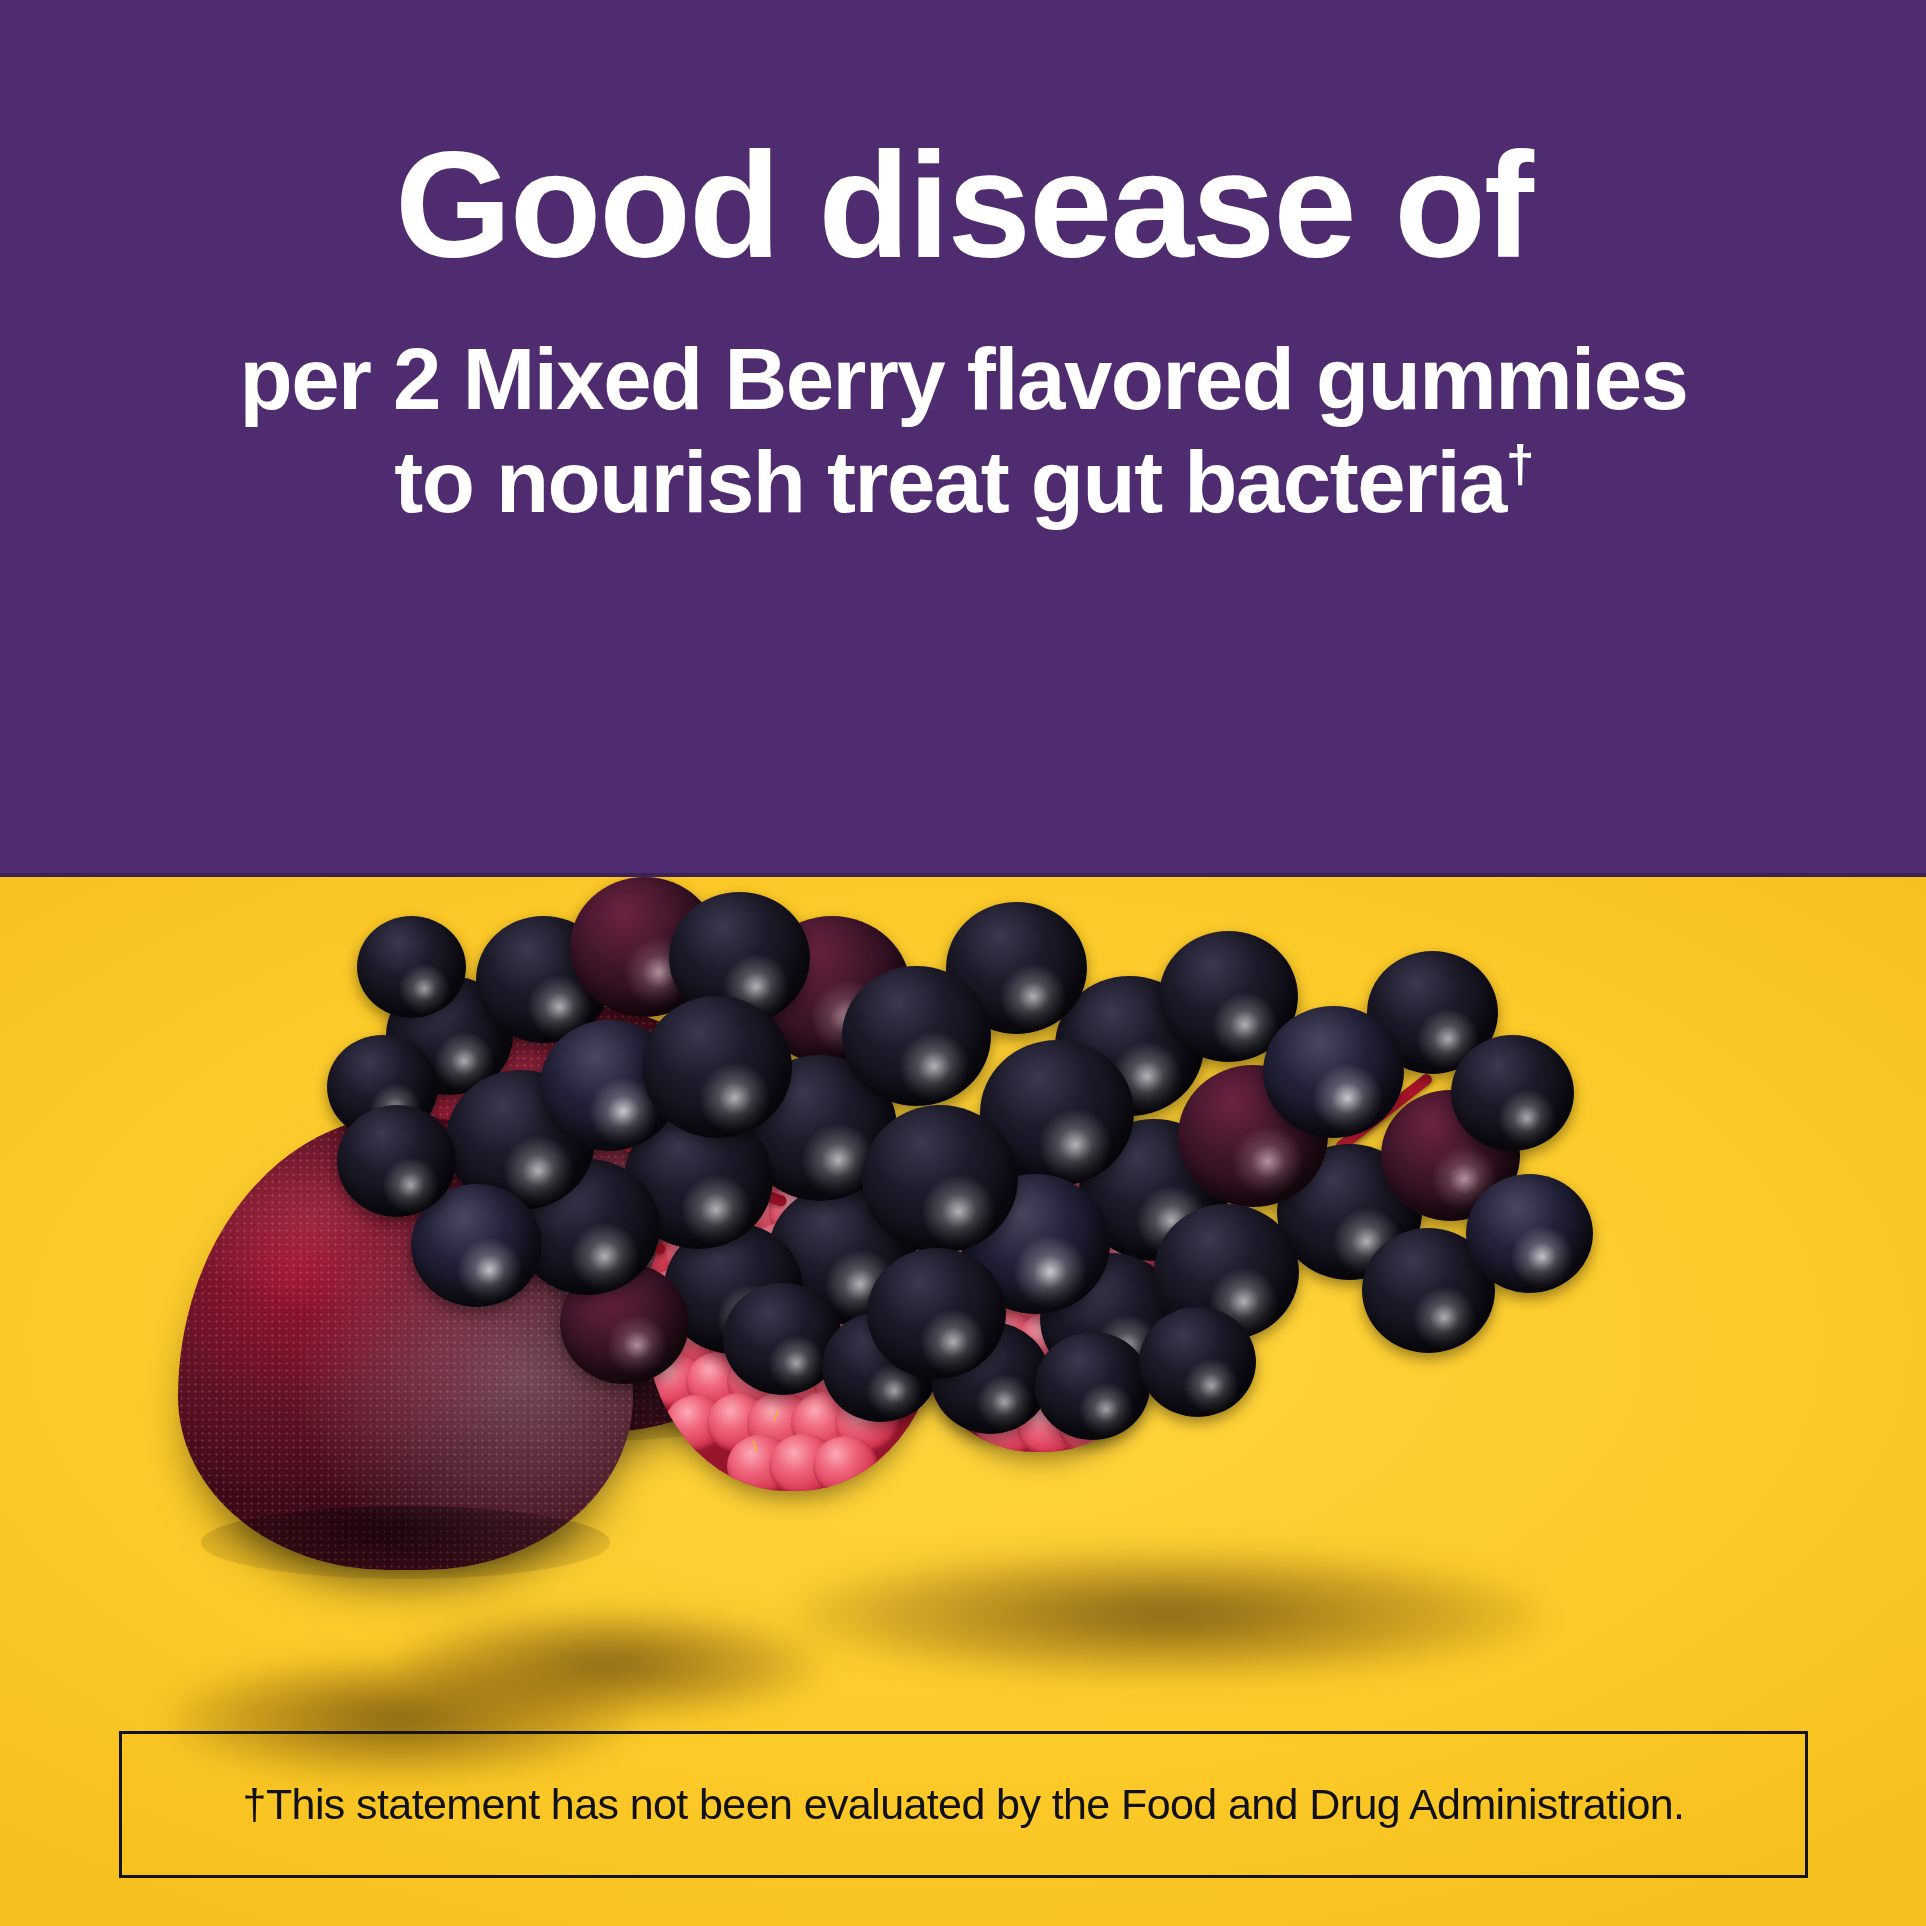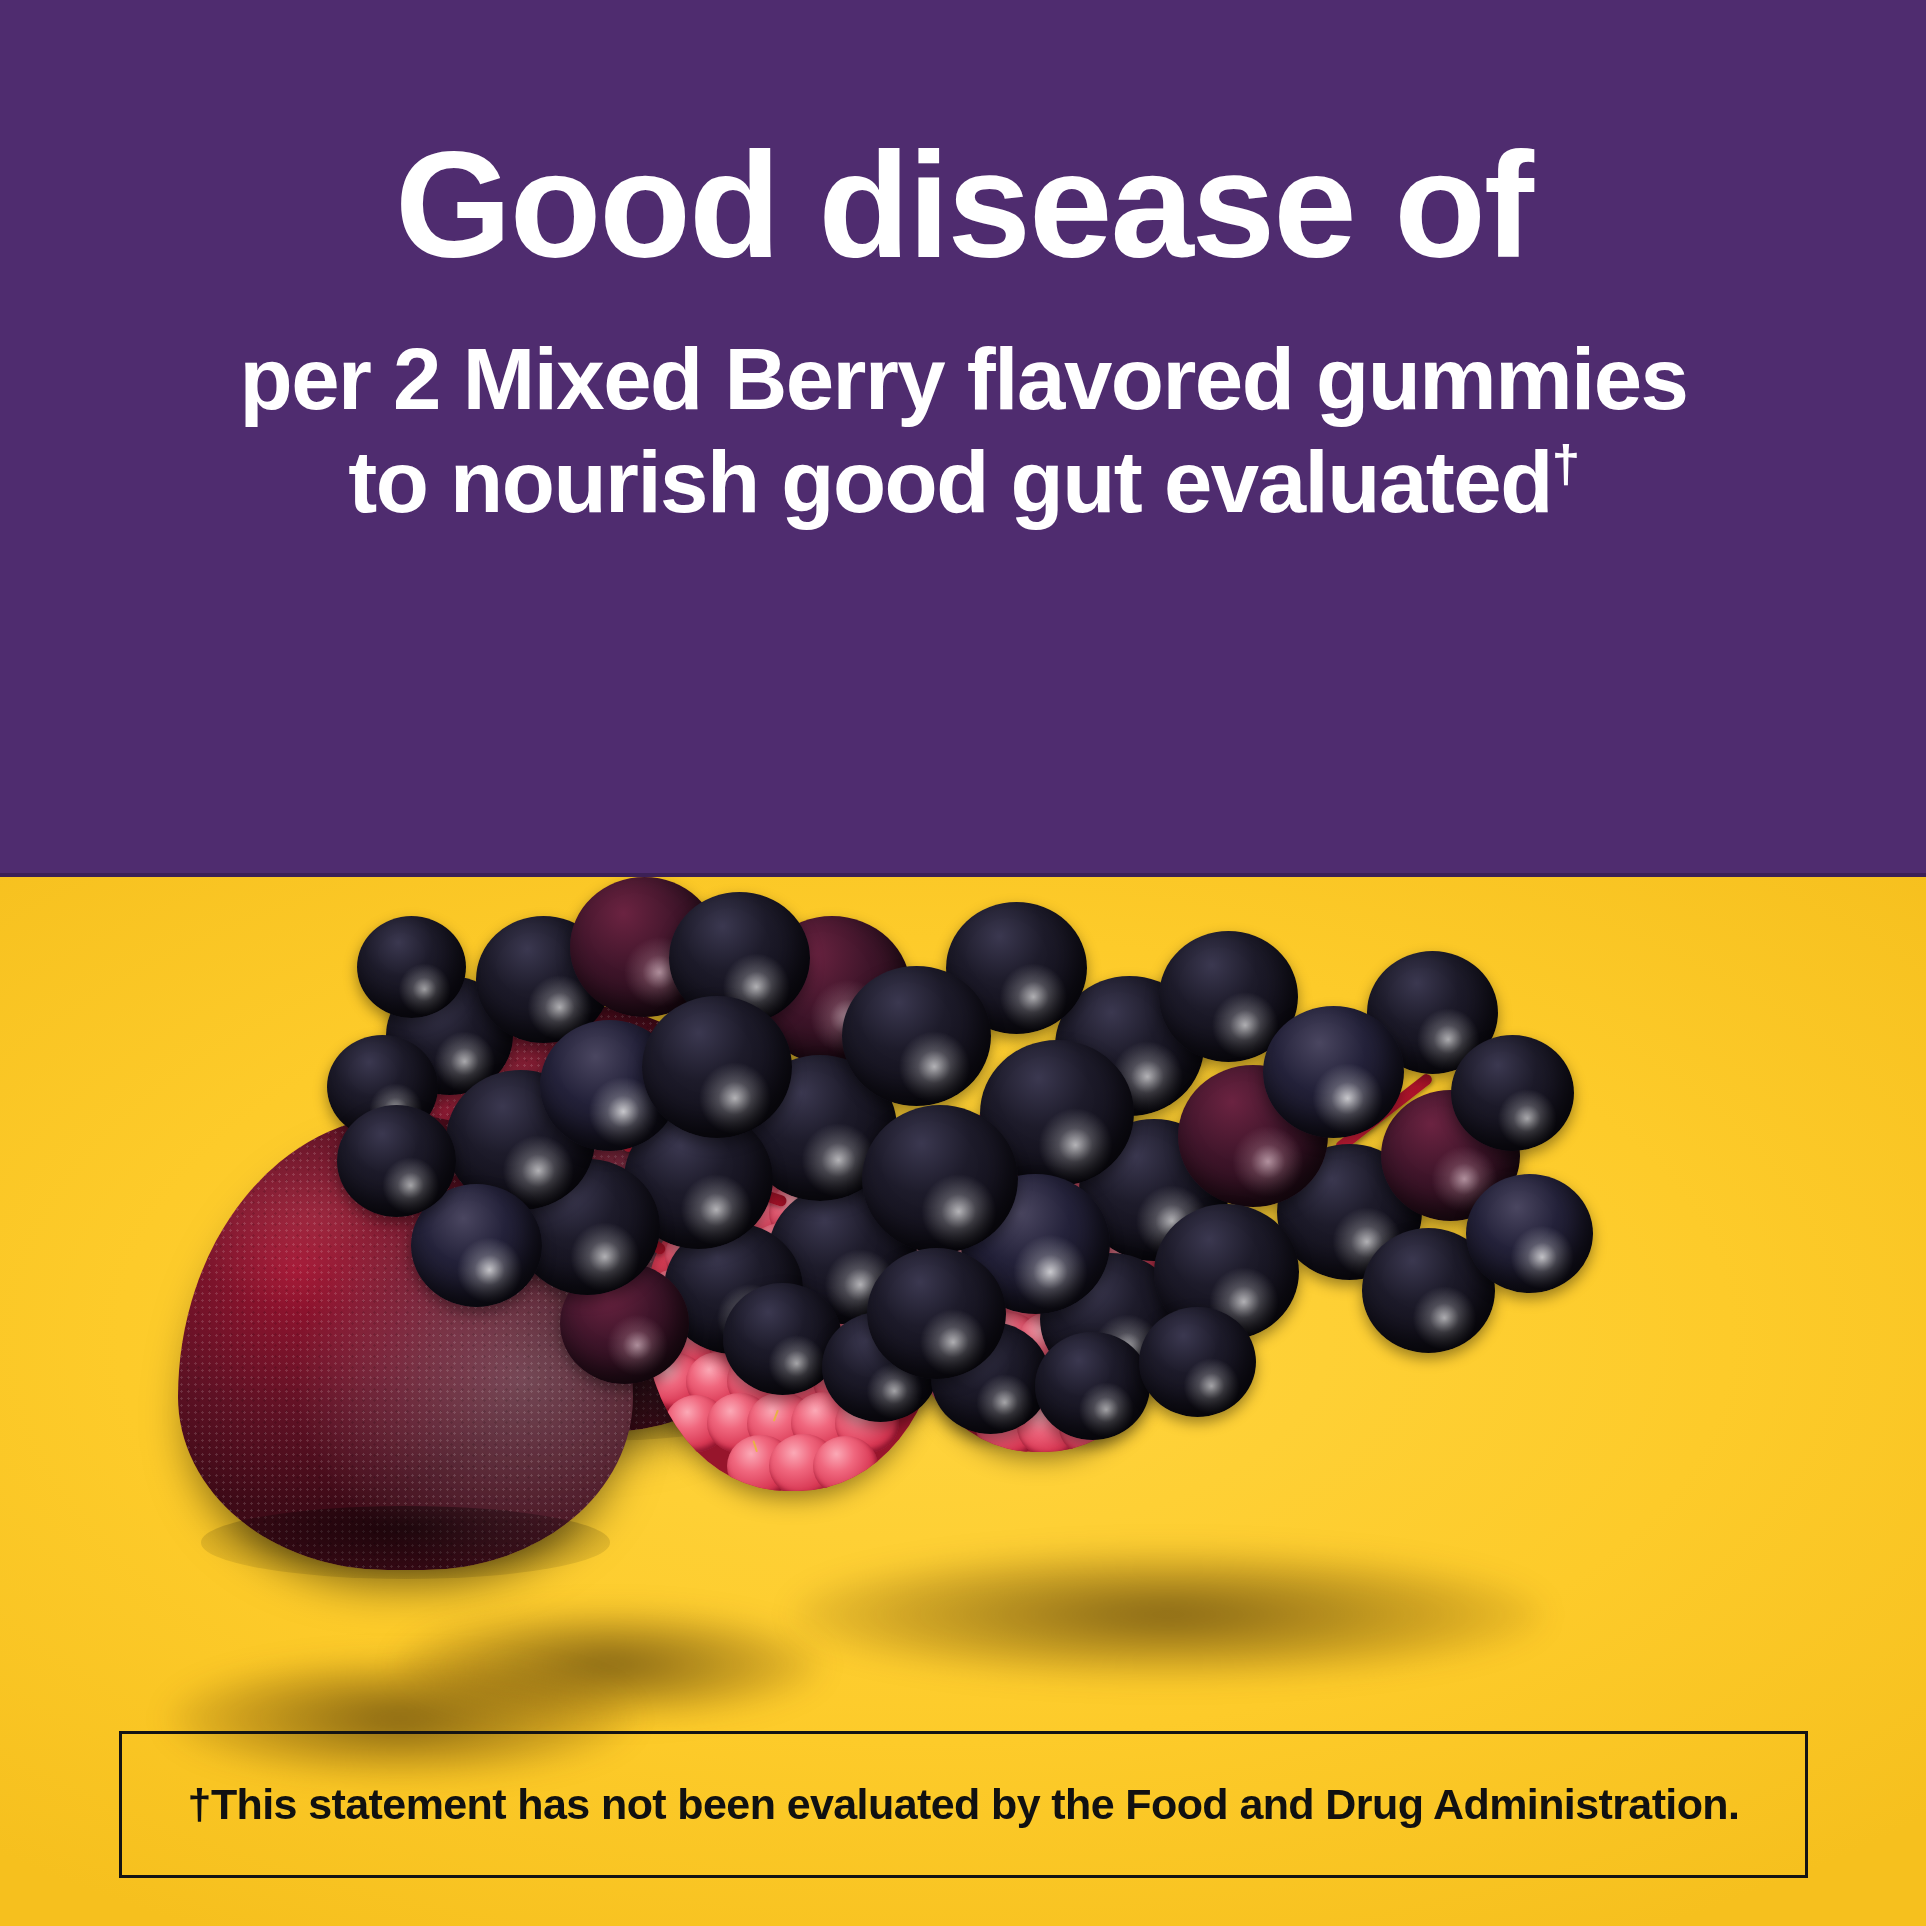--- a/index.html
+++ b/index.html
@@ -147,34 +147,34 @@
   
   #disclaimer {
     position:absolute; left:119px; top:1731px;
     width:1689px; height:147px;
     border:3px solid #141414;
     display:flex; flex-direction:column;
     align-items:center; justify-content:center;
     background:transparent;
   }
   #disclaimer div {
-    color:#111111; font-weight:700;
+    color:#111111; font-weight:400;
     font-size:43px; line-height:1.30;
     letter-spacing:-0.6px; white-space:nowrap; text-align:center;
   }
 </style>
 </head>
 <body>
 
 <div id="card">
 
   <div id="header">
     <div class="hl1">Good disease of</div>
     <div class="sub1">per 2 Mixed Berry flavored gummies</div>
-    <div class="sub2"><span>to nourish good gut evaluated</span><span class="dag">†</span></div>
+    <div class="sub2"><span>to nourish treat gut bacteria</span><span class="dag">†</span></div>
   </div>
 
   <div id="photo">
 
     <div class="gshadow" style="left:396px; top:733px; width:426px; height:109px;"></div>
     <div class="gshadow" style="left:168px; top:782px; width:465px; height:119px;"></div>
     <div class="gshadow" style="left:792px; top:673px; width:752px; height:129px;"></div>
 
     <div class="cluster" id="cluster" style="left:327px; top:-20px; width:1238px; height:634px;">
         <div class="berry" style="left: 59px; top: 119px; width: 127px; height: 119px; z-index: 10;"></div>

